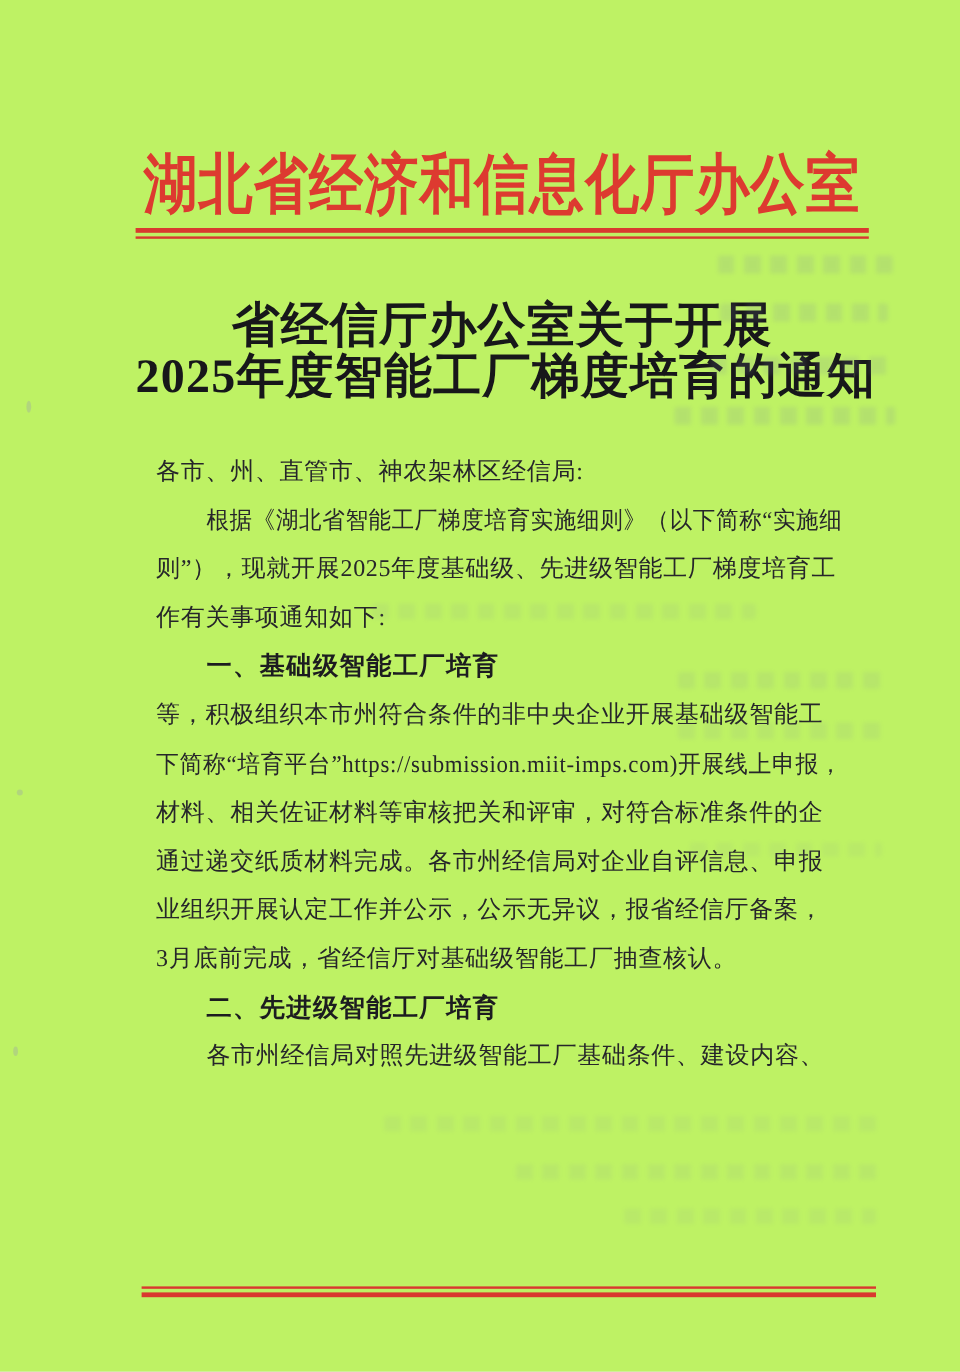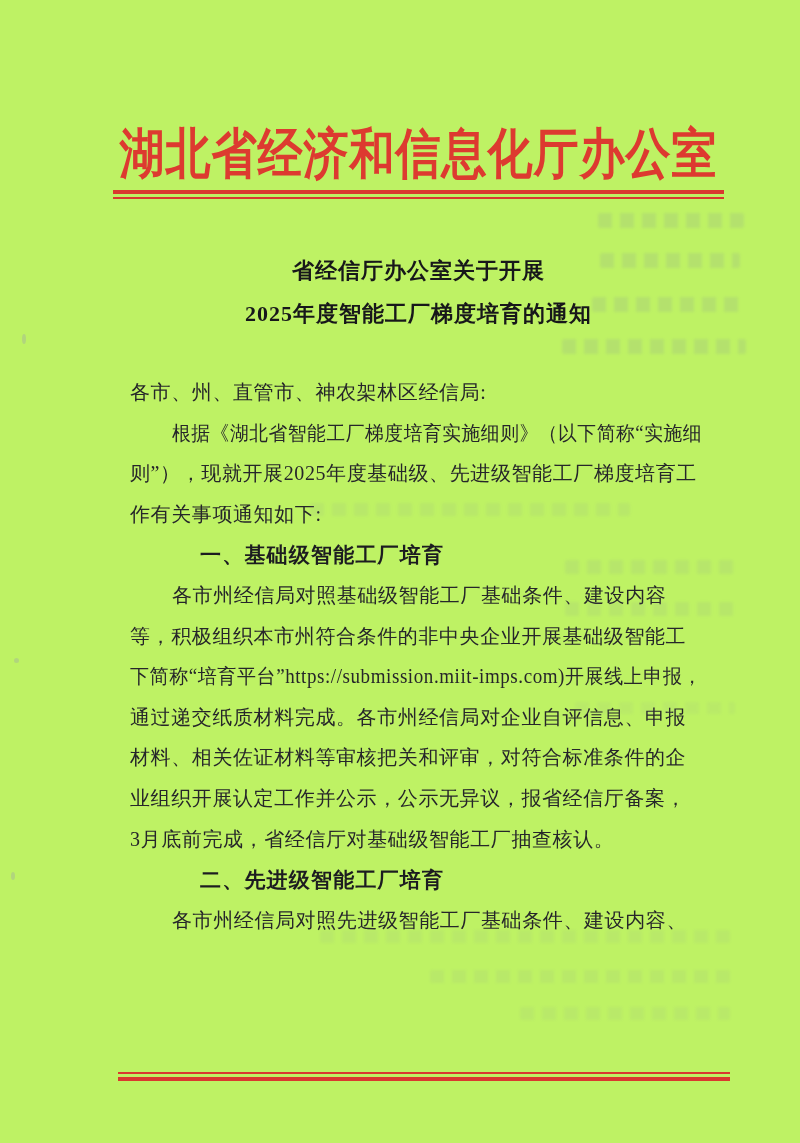--- a/index.html
+++ b/index.html
@@ -25,34 +25,34 @@
   }
   .rule{position:absolute;background:#d9392f;}
   .rule-top-thick{top:190px;left:113px;width:611px;height:4px;}
   .rule-top-thin {top:197px;left:113px;width:611px;height:2px;}
   .rule-bot-thin {top:1072px;left:118px;width:612px;height:2px;}
   .rule-bot-thick{top:1077px;left:118px;width:612px;height:4px;}
   
   .doc-title{
     position:absolute;top:249px;left:113px;width:611px;
     text-align:center;color:#17171a;
-    font-size:22px;font-weight:700;line-height:43px;letter-spacing:1px;
+    font-size:40px;font-weight:700;line-height:43px;letter-spacing:1px;
   }
   .doc-title .tl{white-space:nowrap;}
   
   .bodytext{
     position:absolute;top:379px;left:130px;width:574px;
     font-size:20px;color:#26262a;letter-spacing:0.6px;
   }
   .bl{height:40.6px;display:flex;align-items:flex-start;}
   .bl > span{display:inline-block;white-space:nowrap;}
   .bl.indent{padding-left:42px;}
   .bl.heading > span{
     font-family:"DejaVu Sans","Liberation Sans",sans-serif;
-    font-weight:700;font-size:21px;letter-spacing:1.2px;color:#1c1c20;margin-left:28px;
+    font-weight:700;font-size:21px;letter-spacing:1.2px;color:#1c1c20;
   }
   
   .ghost{
     position:absolute;
     filter:blur(1.6px);
     opacity:.42;
     background:repeating-linear-gradient(90deg,
       rgba(128,138,160,.38) 0 14px, rgba(128,138,160,0) 14px 22px);
     border-radius:2px;
     pointer-events:none;
@@ -82,34 +82,31 @@
       </div>
     <div class="bl">
         <span>则”），现就开展2025年度基础级、先进级智能工厂梯度培育工</span>
       </div>
     <div class="bl">
         <span>作有关事项通知如下:</span>
       </div>
     <div class="bl indent heading">
         <span>一、基础级智能工厂培育</span>
       </div>
-    <div class="bl indent">
-        <span>各市州经信局对照基础级智能工厂基础条件、建设内容</span>
-      </div>
     <div class="bl">
         <span>等，积极组织本市州符合条件的非中央企业开展基础级智能工</span>
       </div>
     <div class="bl">
         <span style="transform: scaleX(0.951); transform-origin: left center;">下简称“培育平台”https://submission.miit-imps.com)开展线上申报，</span>
       </div>
     <div class="bl">
-        <span>通过递交纸质材料完成。各市州经信局对企业自评信息、申报</span>
+        <span>材料、相关佐证材料等审核把关和评审，对符合标准条件的企</span>
       </div>
     <div class="bl">
-        <span>材料、相关佐证材料等审核把关和评审，对符合标准条件的企</span>
+        <span>通过递交纸质材料完成。各市州经信局对企业自评信息、申报</span>
       </div>
     <div class="bl">
         <span>业组织开展认定工作并公示，公示无异议，报省经信厅备案，</span>
       </div>
     <div class="bl">
         <span>3月底前完成，省经信厅对基础级智能工厂抽查核认。</span>
       </div>
     <div class="bl indent heading">
         <span>二、先进级智能工厂培育</span>
       </div>

